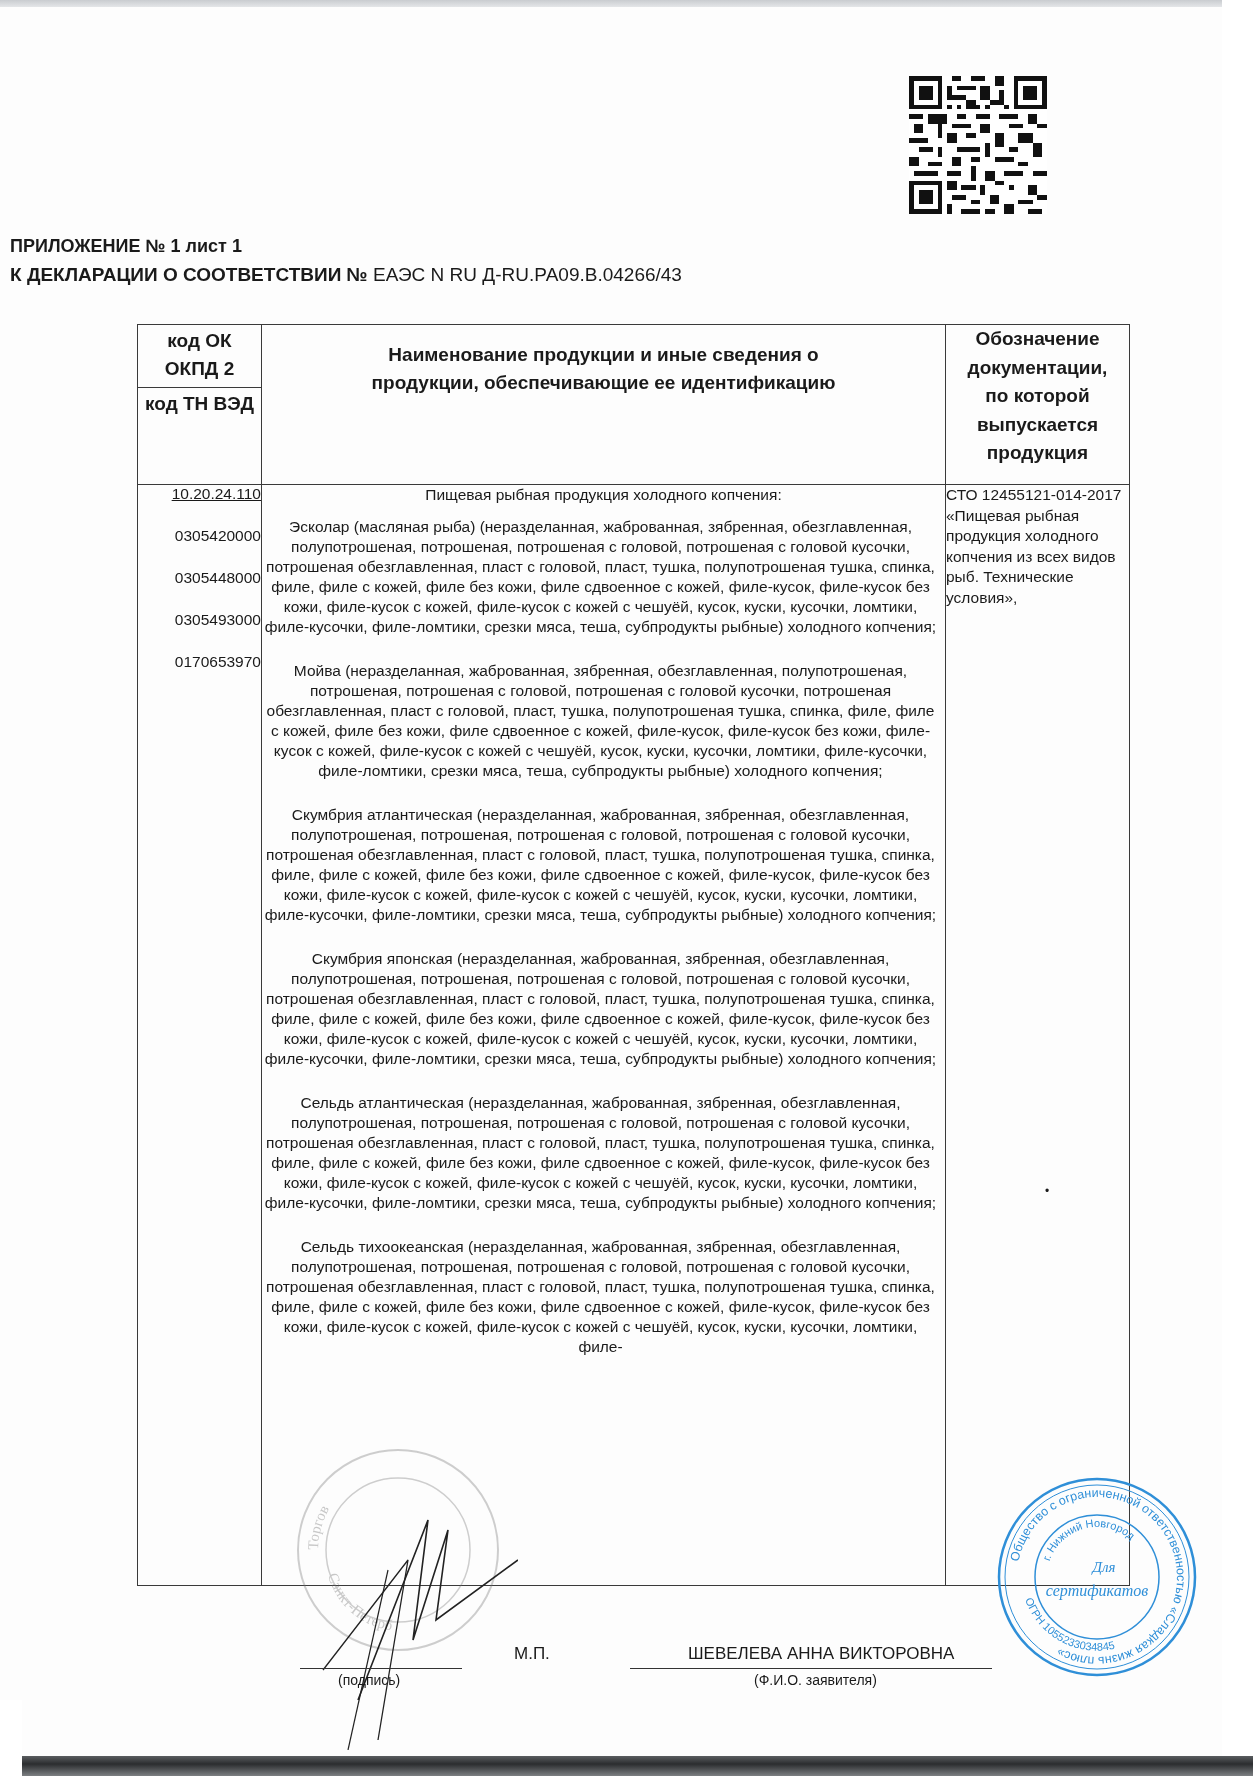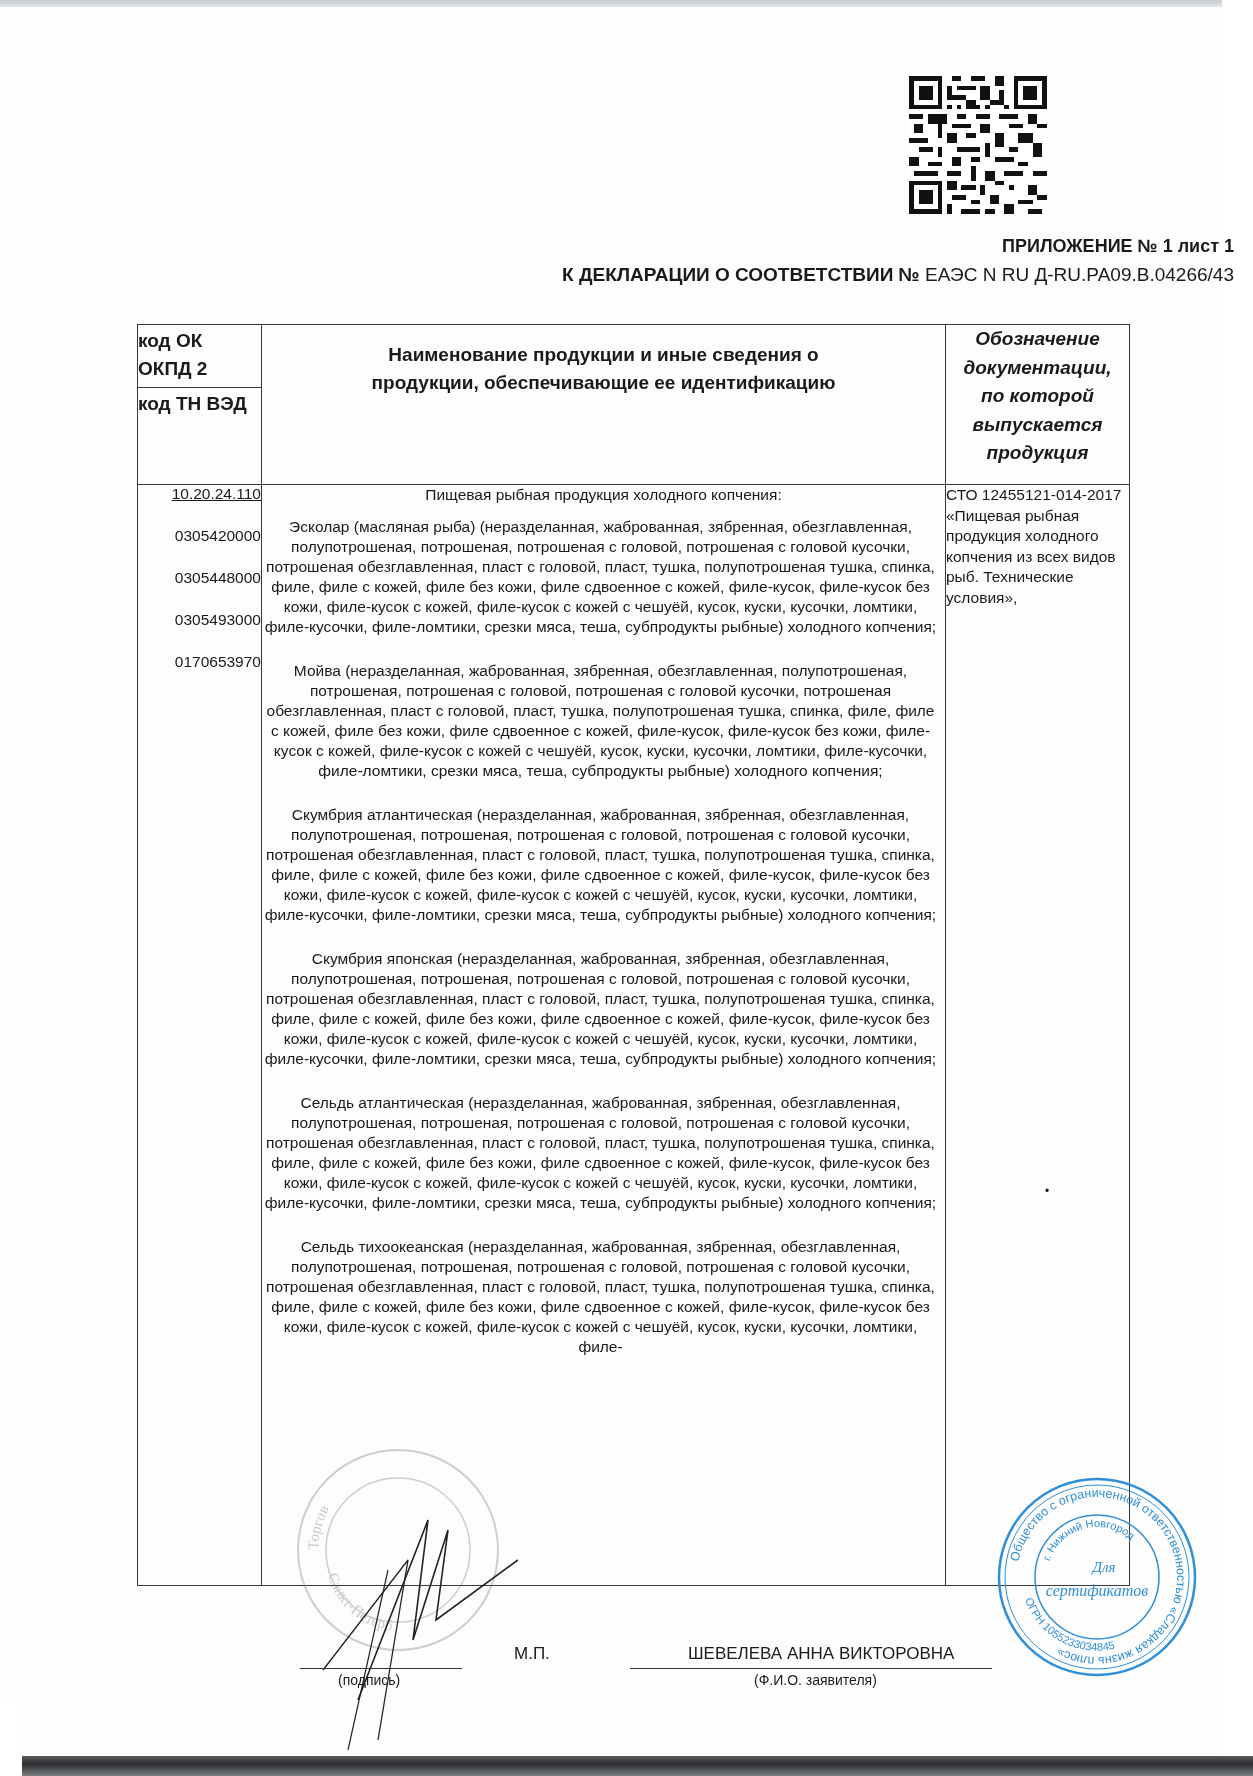--- a/index.html
+++ b/index.html
@@ -14,35 +14,35 @@
   }
   .top-strip { position:absolute; left:0; top:0; width:1222px; height:7px;
     background:linear-gradient(#c9ccd0,#e4e6e8); }
   .bottom-band { position:absolute; left:22px; top:1756px; width:1231px; height:20px;
     background:linear-gradient(#5a5d60,#2b2d2f 40%,#7c7f82); }
   .left-edge { position:absolute; left:0; top:1700px; width:22px; height:76px; background:#ffffff; }
 
   .qr { position:absolute; left:908px; top:76px; width:140px; height:138px; }
   .qr svg { width:100%; height:100%; display:block; }
 
-  .heading { position:absolute; left:12px; width:1222px; text-align:right; }
+  .heading { position:absolute; left:0; width:1222px; text-align:left;padding-left:10px; }
   .h1 { top:236px; font-size:18px; font-weight:bold; }
   .h2 { top:264px; font-size:19px; }
   .h2 b { font-weight:bold; }
   .h3 { top:292px; font-size:18px; }
 
   table.decl {
     position:absolute; left:137px; top:324px; width:992px;
     border-collapse:collapse; table-layout:fixed;
   }
   table.decl td {
     border:1.5px solid #3a3a3a; vertical-align:top; padding:0;
   }
   .col1 { width:124px; } .col2 { width:684px; } .col3 { width:184px; }
-  .hdr-code { font-size:19px; font-weight:bold; line-height:28px; }
+  .hdr-code { font-size:19px; font-weight:bold; text-align:center; line-height:28px; }
   .hdr-code .part { padding:2px 0 4px; }
   .hdr-code .part + .part { border-top:1.5px solid #3a3a3a; height:90px; }
   .hdr-name { font-size:19px; font-weight:bold; text-align:center; line-height:28px; padding-top:2px; }
   .hdr-doc  { font-size:19px; font-weight:bold; text-align:center; line-height:28.5px; padding:2px 0 0; }
 
   .body-row td { height:1100px; }
   .codes { font-size:15.5px; padding:12px 0 0 12px; }
   .codes div { height:42px; line-height:18px;text-align:right; }
   .codes .okpd { text-decoration:underline; }
   .items { font-size:15.5px; line-height:20px; padding:16px 0 0 12px;text-align:center; }
@@ -166,21 +166,21 @@
     <tbody>
         <tr>
       <td class="hdr-code">
         <div class="part">код ОК ОКПД 2</div>
         <div class="part">код ТН ВЭД</div>
       </td>
       <td class="hdr-name">
         <div style="width:540px;margin:16px auto;">Наименование продукции и иные сведения о продукции, обеспечивающие ее идентификацию</div>
       </td>
       <td class="hdr-doc">
-        <div style="width:160px;margin:0 auto;font-style:italic;">Обозначение документации, по которой выпускается продукция</div>
+        <div style="width:160px;margin:0 auto;">Обозначение документации, по которой выпускается продукция</div>
       </td>
     </tr>
     <tr class="body-row">
       <td class="codes">
         <div class="okpd">10.20.24.110</div>
         <div>0305420000</div>
         <div>0305448000</div>
         <div>0305493000</div>
         <div>0170653970</div>
       </td>

